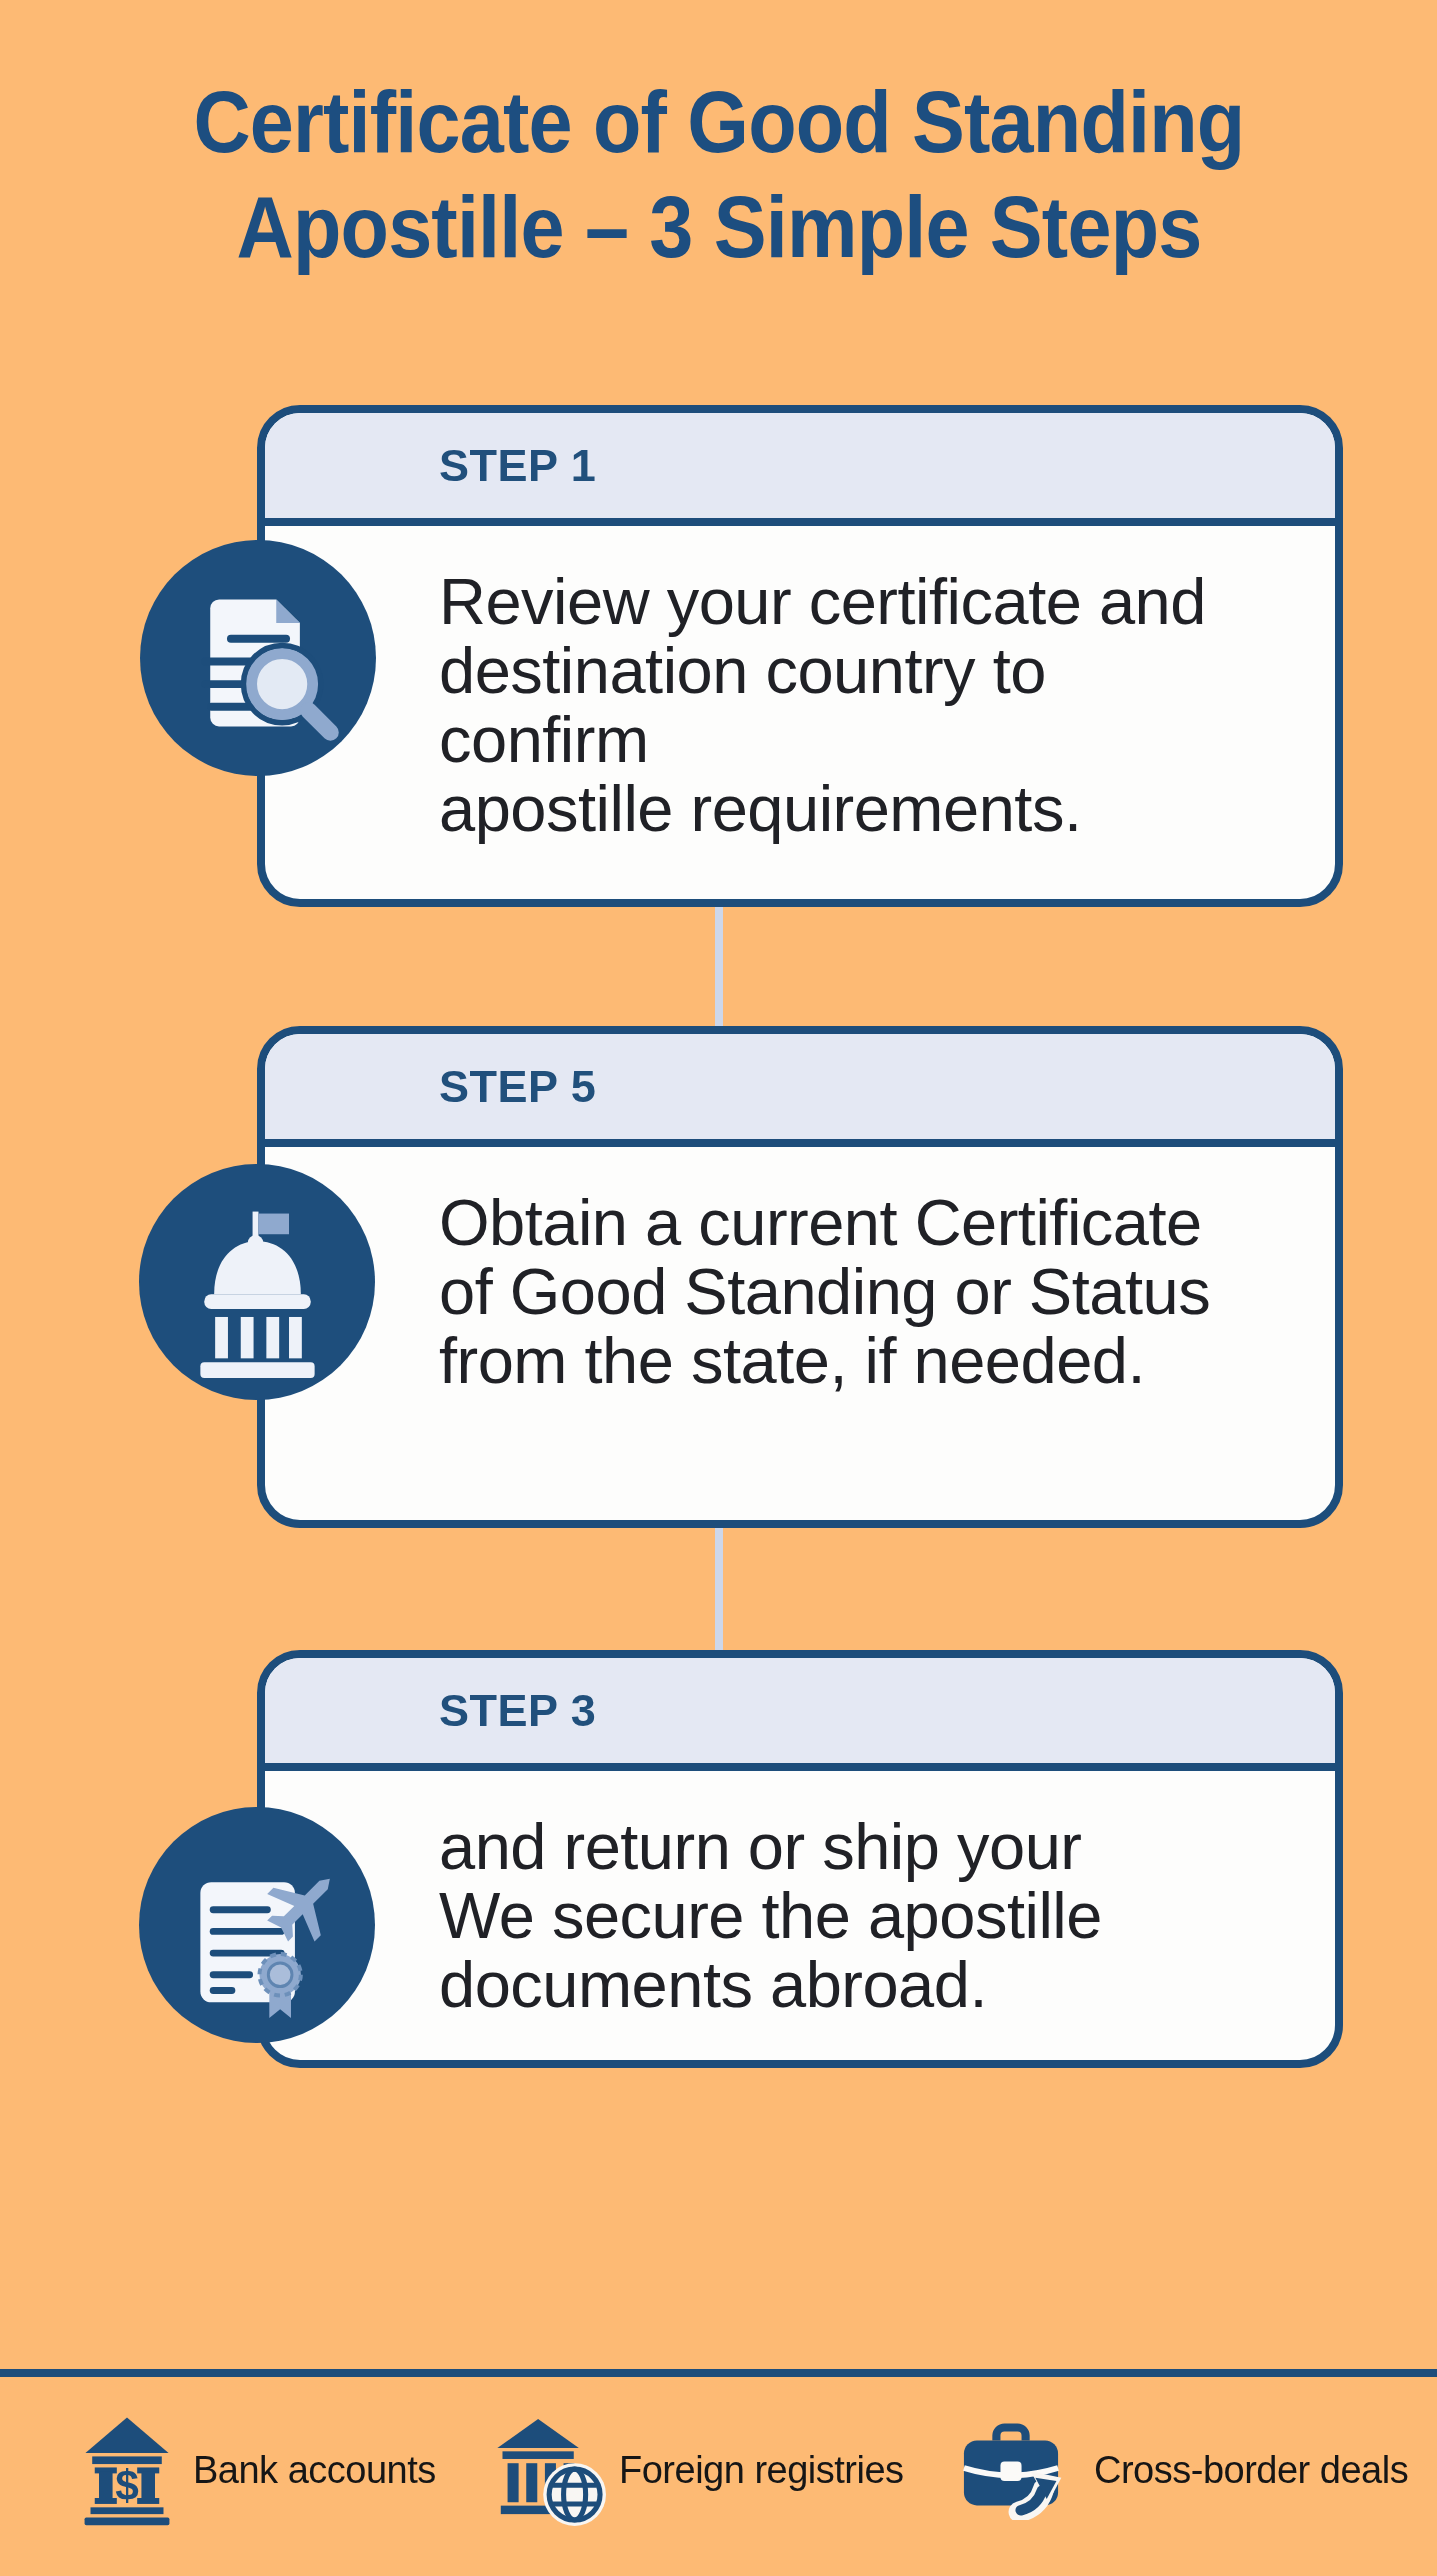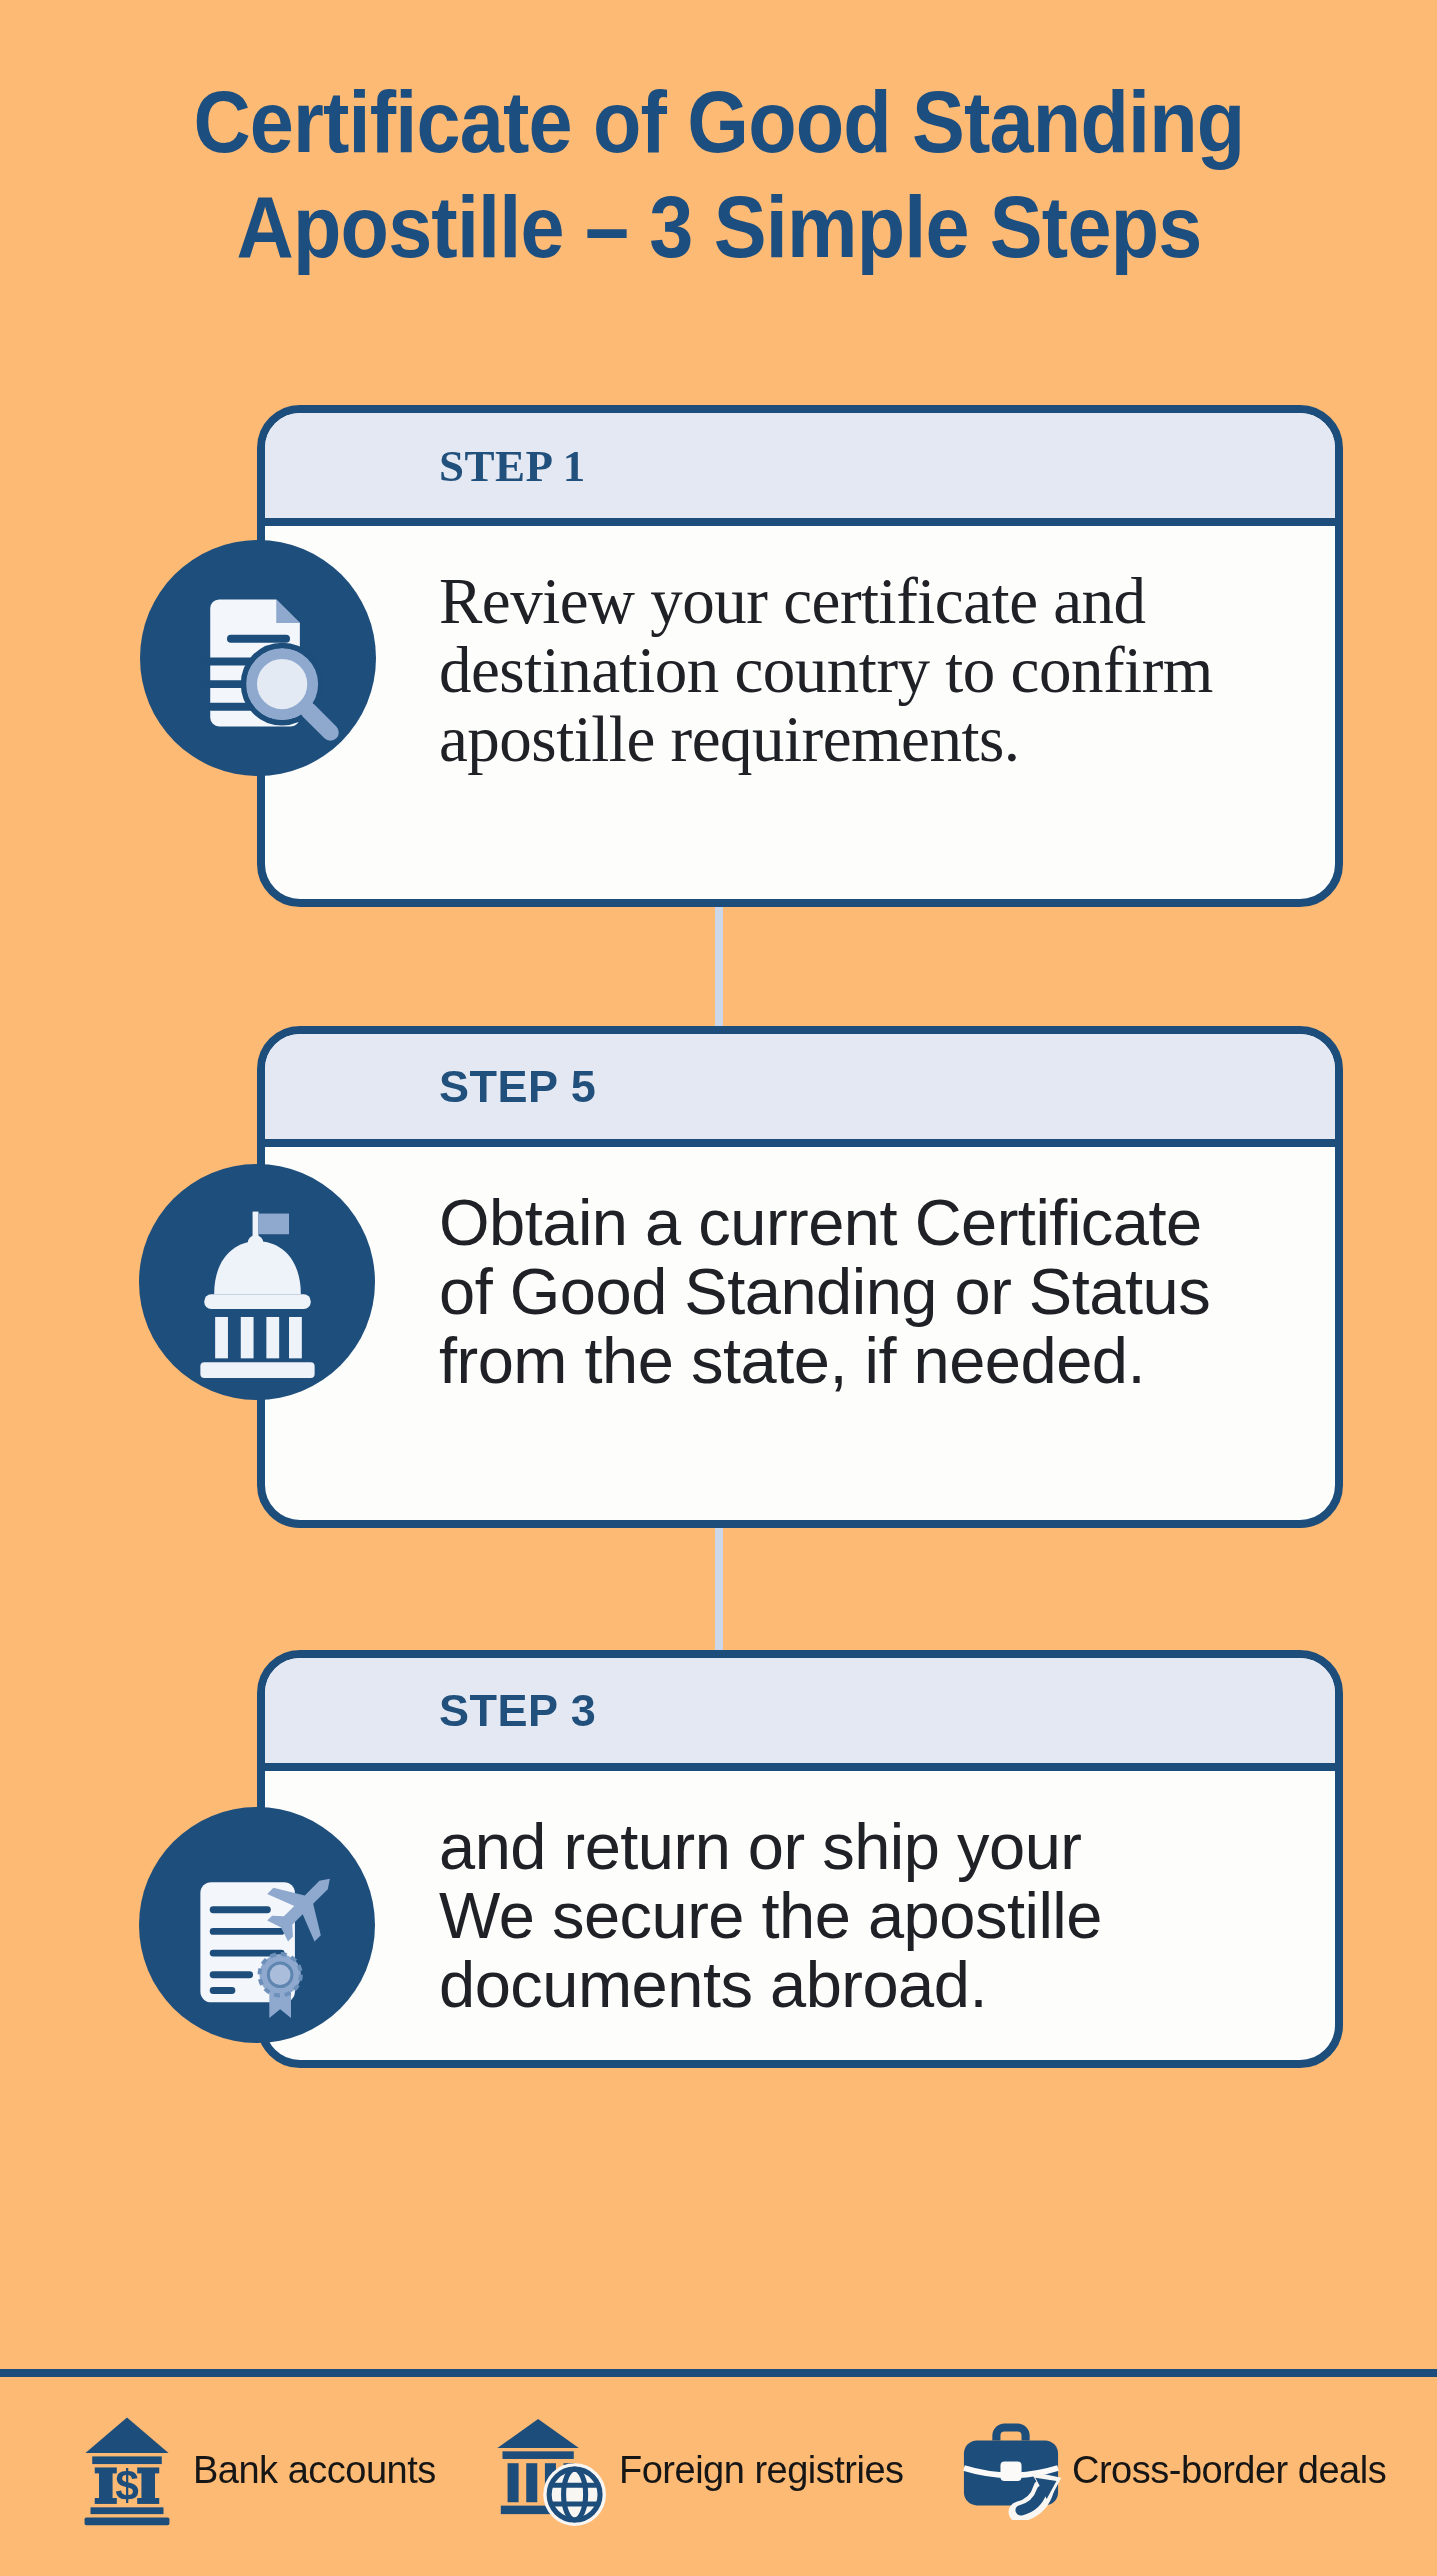--- a/index.html
+++ b/index.html
@@ -30,21 +30,21 @@
   .connector.c2{top:1524px;height:136px;}
   
   .card{
     position:absolute;left:257px;width:1086px;
     background:#fdfdfc;
     border:8.4px solid #1d4d7b;
     border-radius:43px;
     box-sizing:border-box;
     z-index:1;
   }
-  .card.card1{top:405px;height:502px;font-family:Liberation Serif, serif;}
+  .card.card1{top:405px;height:502px;}
   .card.card2{top:1026px;height:502px;}
   .card.card3{top:1650px;height:418px;}
   .card-header{
     height:105px;
     background:#e4e8f3;
     border-bottom:8.4px solid #1d4d7b;
     border-radius:35px 35px 0 0;
     display:flex;align-items:center;
     padding-left:174px;
     box-sizing:content-box;
@@ -78,21 +78,21 @@
   }
   .footer-item.f1{left:80px;}
   .footer-item.f2{left:494px;}
   .footer-item.f3{left:957px;}
   .footer-icon{flex:0 0 auto;display:flex;align-items:center;}
   .footer-label{
     font-size:38px;color:#161616;letter-spacing:-0.5px;white-space:nowrap;
   }
   .footer-item.f1 .footer-label{margin-left:19px;}
   .footer-item.f2 .footer-label{margin-left:13px;}
-  .footer-item.f3 .footer-label{margin-left:7px;}
+  .footer-item.f3 .footer-label{margin-left:29px;}
 </style>
 </head>
 <body>
 
 <div class="page">
 
   <div class="title">
     <span class="title-line">Certificate of Good Standing</span><br>
     <span class="title-line">Apostille – 3 Simple Steps</span>
   </div>

